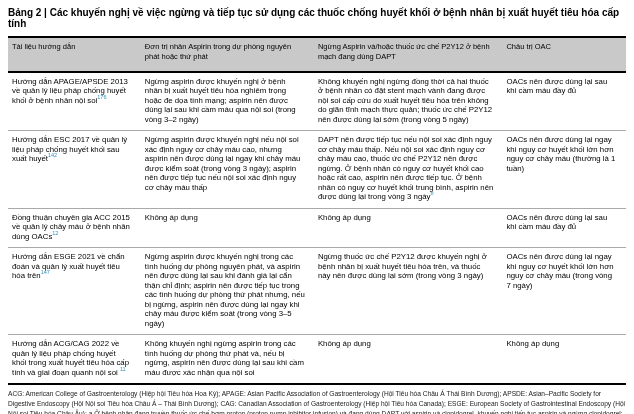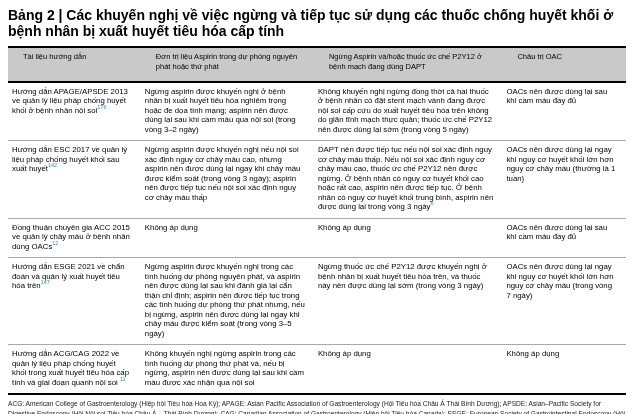--- a/index.html
+++ b/index.html
@@ -7,39 +7,39 @@
     padding: 0;
     width: 634px;
     height: 414px;
     overflow: hidden;
     background: #ffffff;
     font-family: "Liberation Sans", sans-serif;
     color: #000;
   }
   .wrap { padding: 4px 8px 0 8px; }
   .title {
-    font-size: 14px;
+    font-size: 10px;
     font-weight: bold;
     margin: 3px 0 7px 0;
     color: #000;
   }
   table.guidelines {
     width: 618px;
     border-collapse: collapse;
     table-layout: fixed;
     border-top: 2px solid #000;
     border-bottom: 2px solid #000;
   }
   thead th {
     background: #c9c9c9;
     text-align: left;
     font-weight: normal;
     font-size: 7.5px;
     line-height: 1.3;
-    padding: 4px 8px 9px 15px;
+    padding: 4px 8px 9px 4px;
     border-bottom: 2px solid #000;
     vertical-align: top;
   }
   tbody td {
     font-size: 7.8px;
     line-height: 1.22;
     padding: 4px 9px 6px 4px;
     vertical-align: top;
     border-bottom: 1px solid #a9a9a9;
   }
@@ -67,21 +67,21 @@
   <table class="guidelines">
     <colgroup>
       <col style="width:21.5%">
       <col style="width:28%">
       <col style="width:30.5%">
       <col style="width:20%">
     </colgroup>
     <thead>
       <tr>
         <th>Tài liệu hướng dẫn</th>
-        <th>Đơn trị liệu Aspirin trong dự phòng nguyên phát hoặc thứ phát</th>
+        <th>Đơn trị nhân Aspirin trong dự phòng nguyên phát hoặc thứ phát</th>
         <th>Ngừng Aspirin và/hoặc thuốc ức chế P2Y12 ở bệnh mạch đang dùng DAPT</th>
         <th>Châu trị OAC</th>
       </tr>
     </thead>
     <tbody>
       <tr>
         <td><span>Hướng dẫn APAGE/APSDE 2013 về quản lý liệu pháp chống huyết khối ở bệnh nhân nội soi</span><sup class="ref">176</sup></td>
         <td><span>Ngừng aspirin được khuyến nghị ở bệnh nhân bị xuất huyết tiêu hóa nghiêm trọng hoặc đe dọa tính mạng; aspirin nên được dùng lại sau khi cầm máu qua nội soi (trong vòng 3–2 ngày)</span></td>
         <td><span>Không khuyến nghị ngừng đồng thời cả hai thuốc ở bệnh nhân có đặt stent mạch vành đang được nội soi cấp cứu do xuất huyết tiêu hóa trên không do giãn tĩnh mạch thực quản; thuốc ức chế P2Y12 nên được dùng lại sớm (trong vòng 5 ngày)</span><sup class="ref"></sup></td>
         <td><span>OACs nên được dùng lại sau khi cầm máu đầy đủ</span></td>

